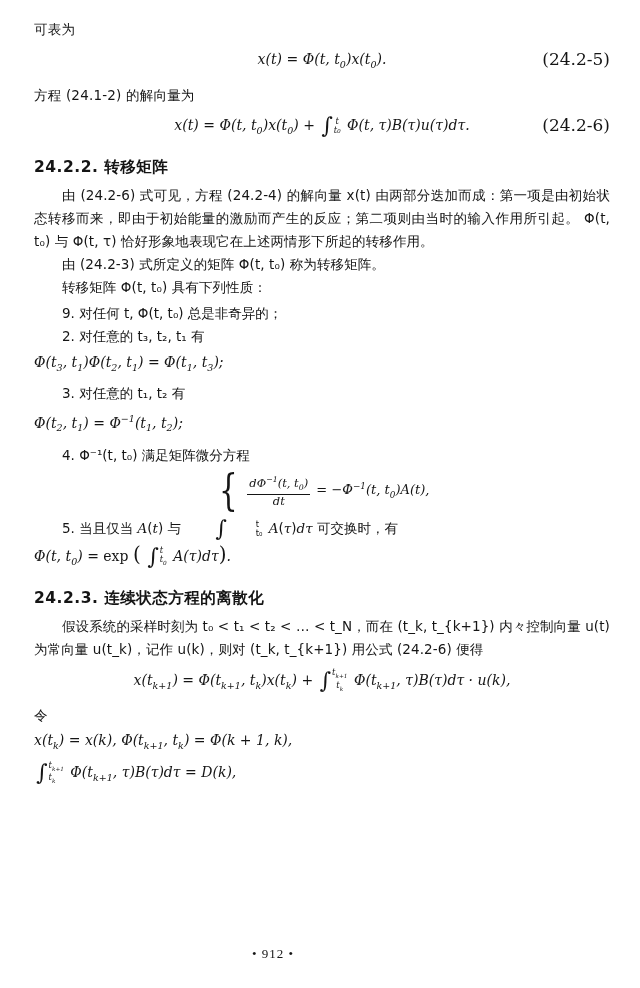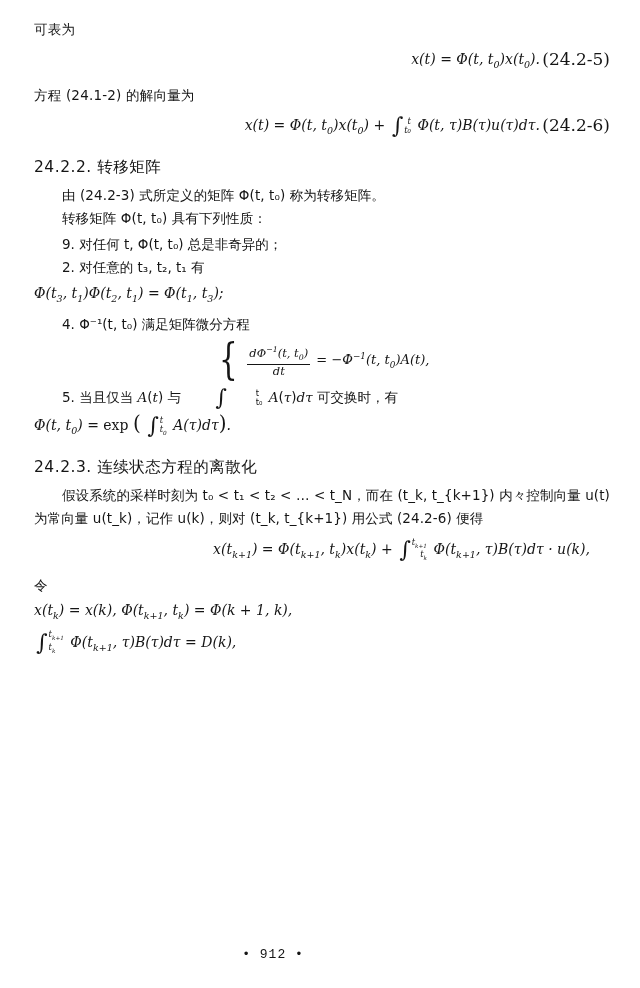--- a/index.html
+++ b/index.html
@@ -39,32 +39,32 @@
     line-height: 23px;
     text-align: justify;
     margin: 0;
     letter-spacing: 0.1px;
   }
   .indent2 {
     text-indent: 28px;
   }
   .heading {
     font-size: 15.5px;
-    font-weight: normal;
+    font-weight: bold;
     margin: 14px 0 6px 0;
     letter-spacing: 0.5px;
   }
   .eq-row {
     position: relative;
     display: block;
     margin: 7px 0 7px 0;
     min-height: 22px;
   }
   .eq-body {
-    text-align: right;
+    text-align: center;
     font-family: "DejaVu Serif", "Liberation Serif", serif;
     font-style: italic;
     font-size: 14px;
     line-height: 24px;
     padding: 0 70px;
   }
   .eq-body.nopad { padding: 0 20px; }
   .eq-num {
     position: absolute;
     right: 0;
@@ -150,21 +150,21 @@
   }
   sub { font-size: 0.68em; }
   sup { font-size: 0.68em; }
   .pagenum {
     position: absolute;
     left: 0;
     right: 14px;
     bottom: 26px;
     text-align: center;
     font-size: 13px;
-    font-family: Liberation Mono, monospace;
+    font-family: Liberation Serif, serif;
     letter-spacing: 1px;
   }
 </style>
 </head>
 <body>
 
 <div class="page">
   <div class="content">
 
     <div class="line">可表为</div>
@@ -188,35 +188,42 @@
               <span>t₀</span>
             </span>
           </span>
         <span class="ital">Φ</span>(<span class="ital">t</span>, <span class="ital">τ</span>)<span class="ital">B</span>(<span class="ital">τ</span>)<span class="ital">u</span>(<span class="ital">τ</span>)<span class="ital">d</span><span class="ital">τ</span>.
       </div>
       <div class="eq-num">(24.2-6)</div>
     </div>
 
     <div class="heading">24.2.2. 转移矩阵</div>
 
+    <p class="para indent2">由 (24.2-6) 式可见，方程 (24.2-4) 的解向量 x(t) 由两部分迭加而成：第一项是由初始状态转移而来，即由于初始能量的激励而产生的反应；第二项则由当时的输入作用所引起。 Φ(t, t₀) 与 Φ(t, τ) 恰好形象地表现它在上述两情形下所起的转移作用。</p>
 
     <p class="para indent2">由 (24.2-3) 式所定义的矩阵 Φ(t, t₀) 称为转移矩阵。</p>
 
     <p class="para indent2">转移矩阵 Φ(t, t₀) 具有下列性质：</p>
 
     <ul class="numlist">
       <li>9. 对任何 t, Φ(t, t₀) 总是非奇异的；</li>
       <li>2. 对任意的 t₃, t₂, t₁ 有</li>
     </ul>
 
     <div class="sub-eq">
       <span class="ital">Φ</span>(<span class="ital">t</span><sub>3</sub>, <span class="ital">t</span><sub>1</sub>)<span class="ital">Φ</span>(<span class="ital">t</span><sub>2</sub>, <span class="ital">t</span><sub>1</sub>) <span style="font-style:normal">=</span> <span class="ital">Φ</span>(<span class="ital">t</span><sub>1</sub>, <span class="ital">t</span><sub>3</sub>);
     </div>
 
-
+    <ul class="numlist">
+      <li>3. 对任意的 t₁, t₂ 有</li>
+    </ul>
+
+    <div class="sub-eq">
+      <span class="ital">Φ</span>(<span class="ital">t</span><sub>2</sub>, <span class="ital">t</span><sub>1</sub>) <span style="font-style:normal">=</span> <span class="ital">Φ</span><sup>−1</sup>(<span class="ital">t</span><sub>1</sub>, <span class="ital">t</span><sub>2</sub>);
+    </div>
 
     <ul class="numlist">
       <li>4. Φ⁻¹(t, t₀) 满足矩阵微分方程</li>
     </ul>
 
     <div class="brace-block">
       <span class="brace">{</span>
       <span class="brace-lines">
         <span>
           <span class="frac">

